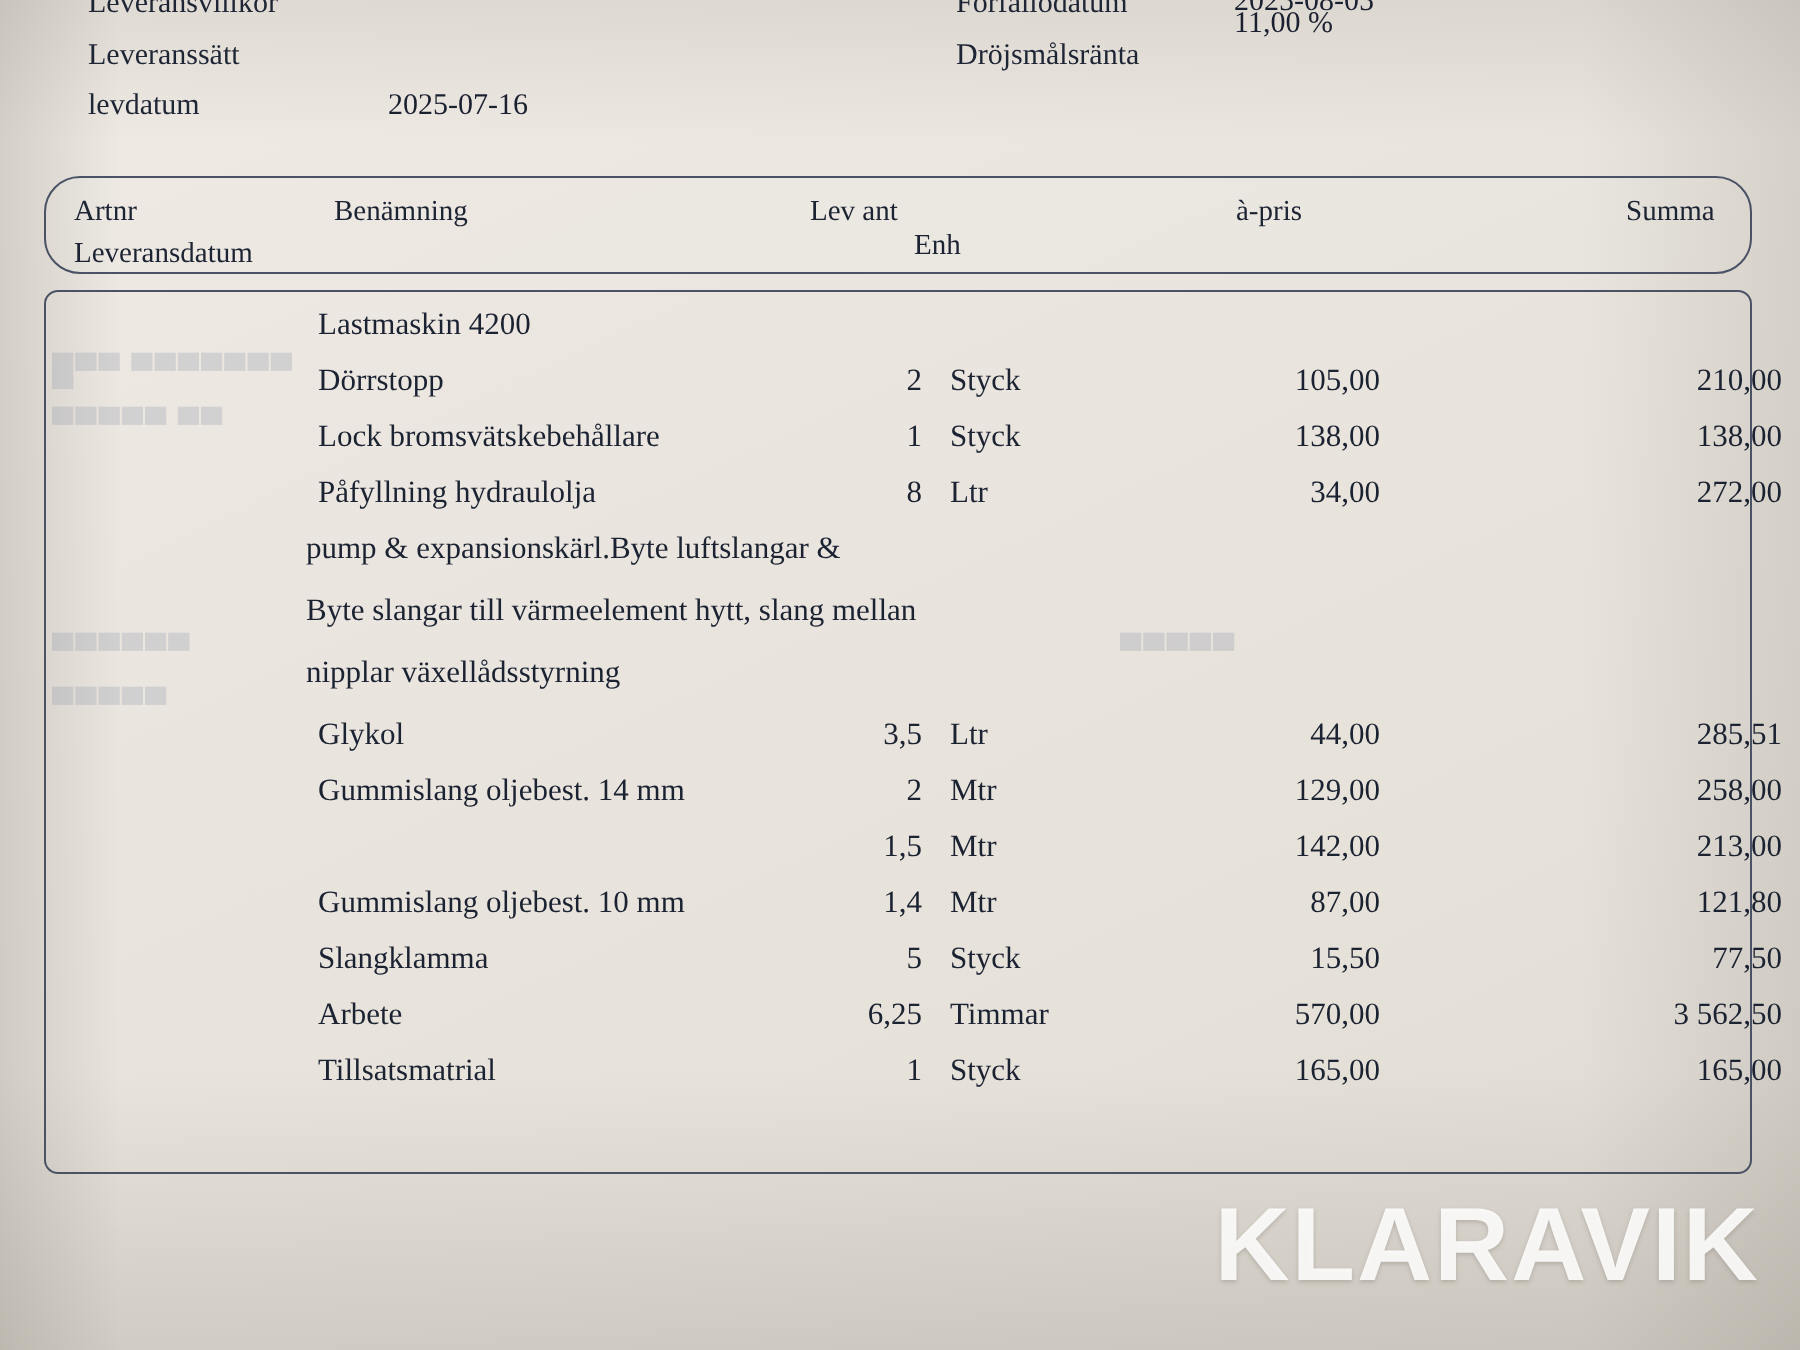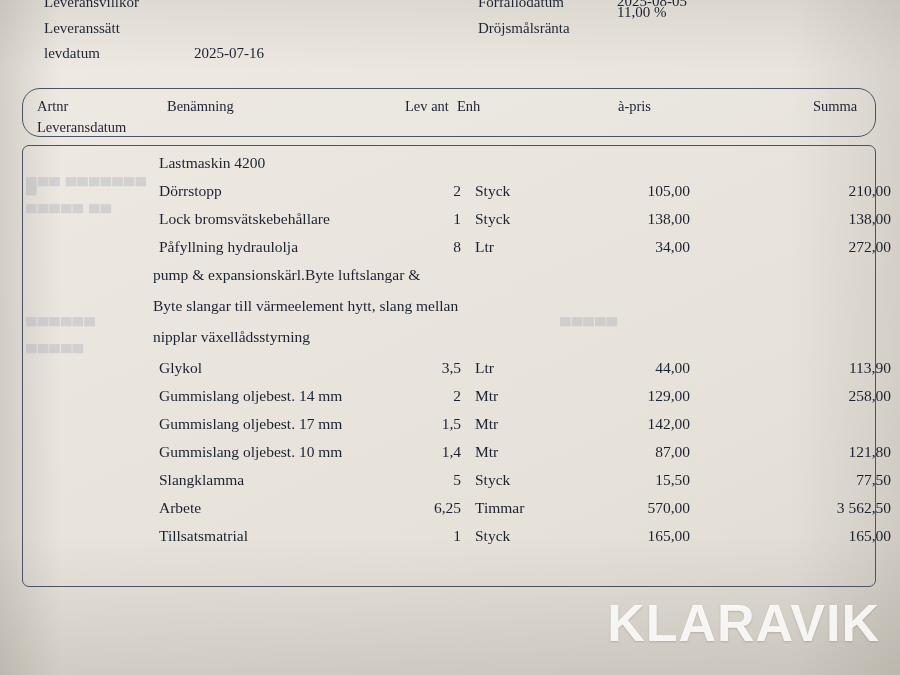--- a/index.html
+++ b/index.html
@@ -98,21 +98,21 @@
   }
   .hdr {
     position: absolute;
     font-size: 14.5px;
     color: #1c2333;
     white-space: nowrap;
   }
   .h-artnr   { left: 14px;  top: 9px; }
   .h-benamn  { left: 144px; top: 9px; }
   .h-levant  { left: 382px; top: 9px; }
-  .h-enh     { left: 434px; top: 9px; }
+  .h-enh     { left: 434px; top: 26px; }
   .h-apris   { left: 595px; top: 9px; }
   .h-summa   { left: 790px; top: 9px; }
   .h-levdat  { left: 14px;  top: 30px; font-family: Liberation Serif, serif; }
 
   
   .body-box {
     position: absolute;
     left: 22px;
     top: 145px;
     width: 852px;
@@ -275,34 +275,34 @@
           <span class="qty"></span>
           <span class="unit"></span>
           <span class="price"></span>
           <span class="sum"></span>
         </div>
         <div class="line item">
           <span class="desc">Glykol</span>
           <span class="qty">3,5</span>
           <span class="unit">Ltr</span>
           <span class="price">44,00</span>
-          <span class="sum">113,90</span>
+          <span class="sum">285,51</span>
         </div>
         <div class="line item">
           <span class="desc">Gummislang oljebest. 14 mm</span>
           <span class="qty">2</span>
           <span class="unit">Mtr</span>
           <span class="price">129,00</span>
           <span class="sum">258,00</span>
         </div>
         <div class="line item">
-          <span class="desc">Gummislang oljebest. 17 mm</span>
           <span class="qty">1,5</span>
           <span class="unit">Mtr</span>
           <span class="price">142,00</span>
+          <span class="sum">213,00</span>
         </div>
         <div class="line item">
           <span class="desc">Gummislang oljebest. 10 mm</span>
           <span class="qty">1,4</span>
           <span class="unit">Mtr</span>
           <span class="price">87,00</span>
           <span class="sum">121,80</span>
         </div>
         <div class="line item">
           <span class="desc">Slangklamma</span>

